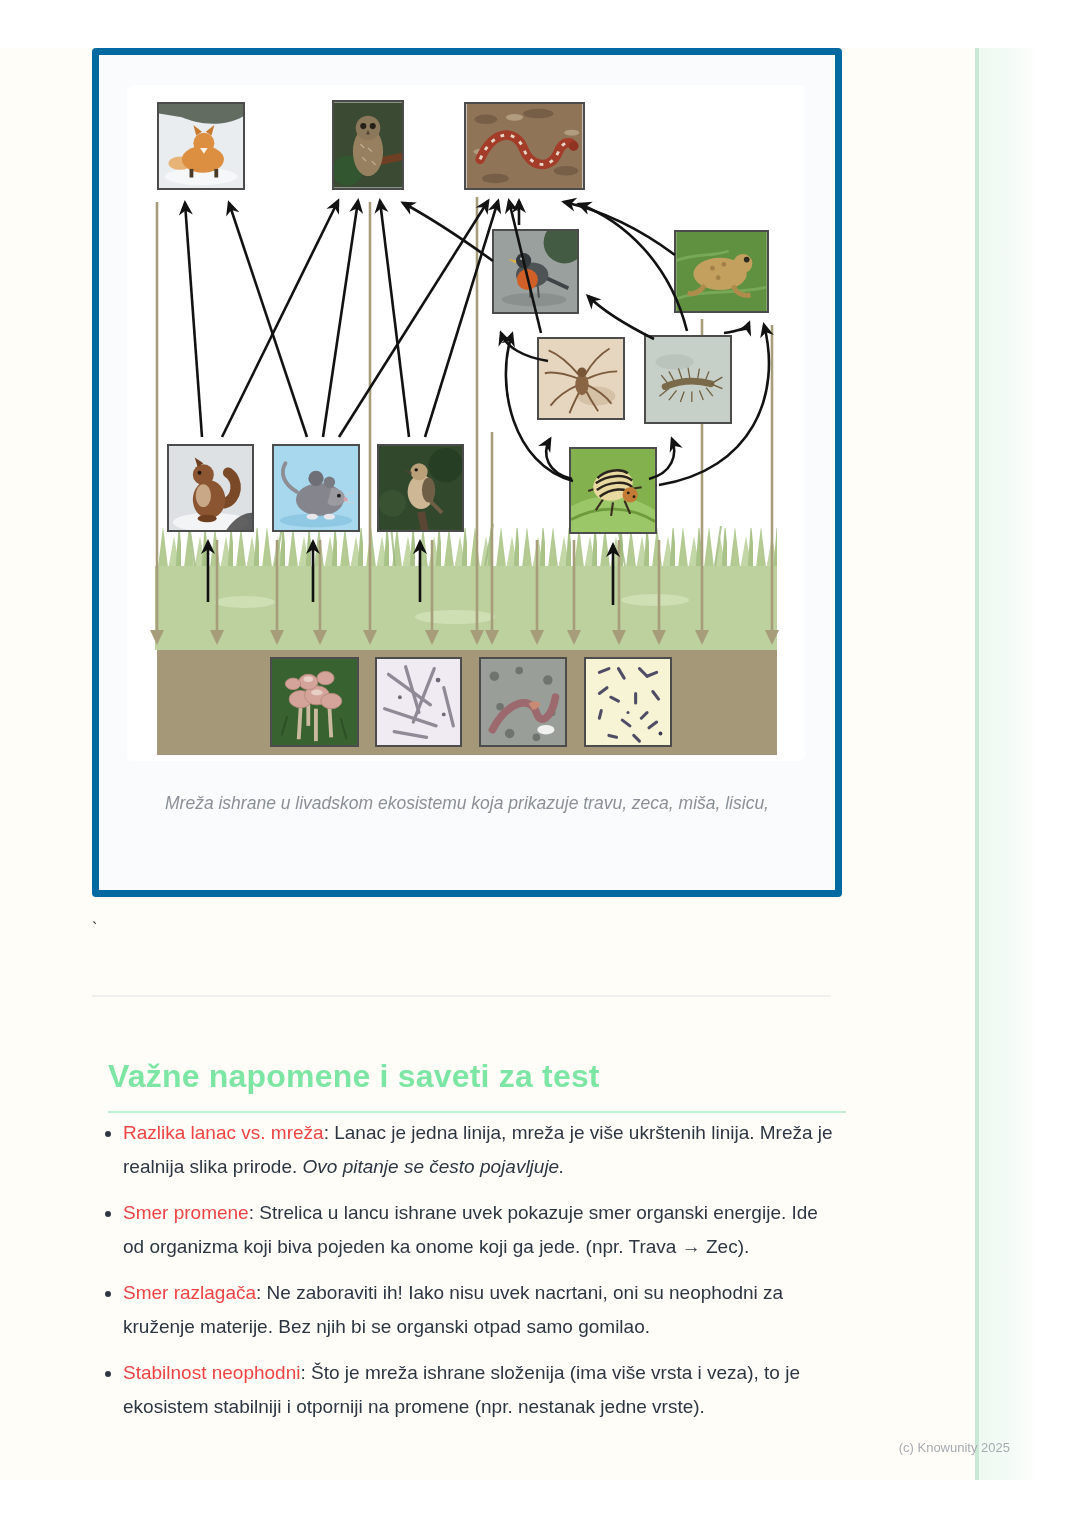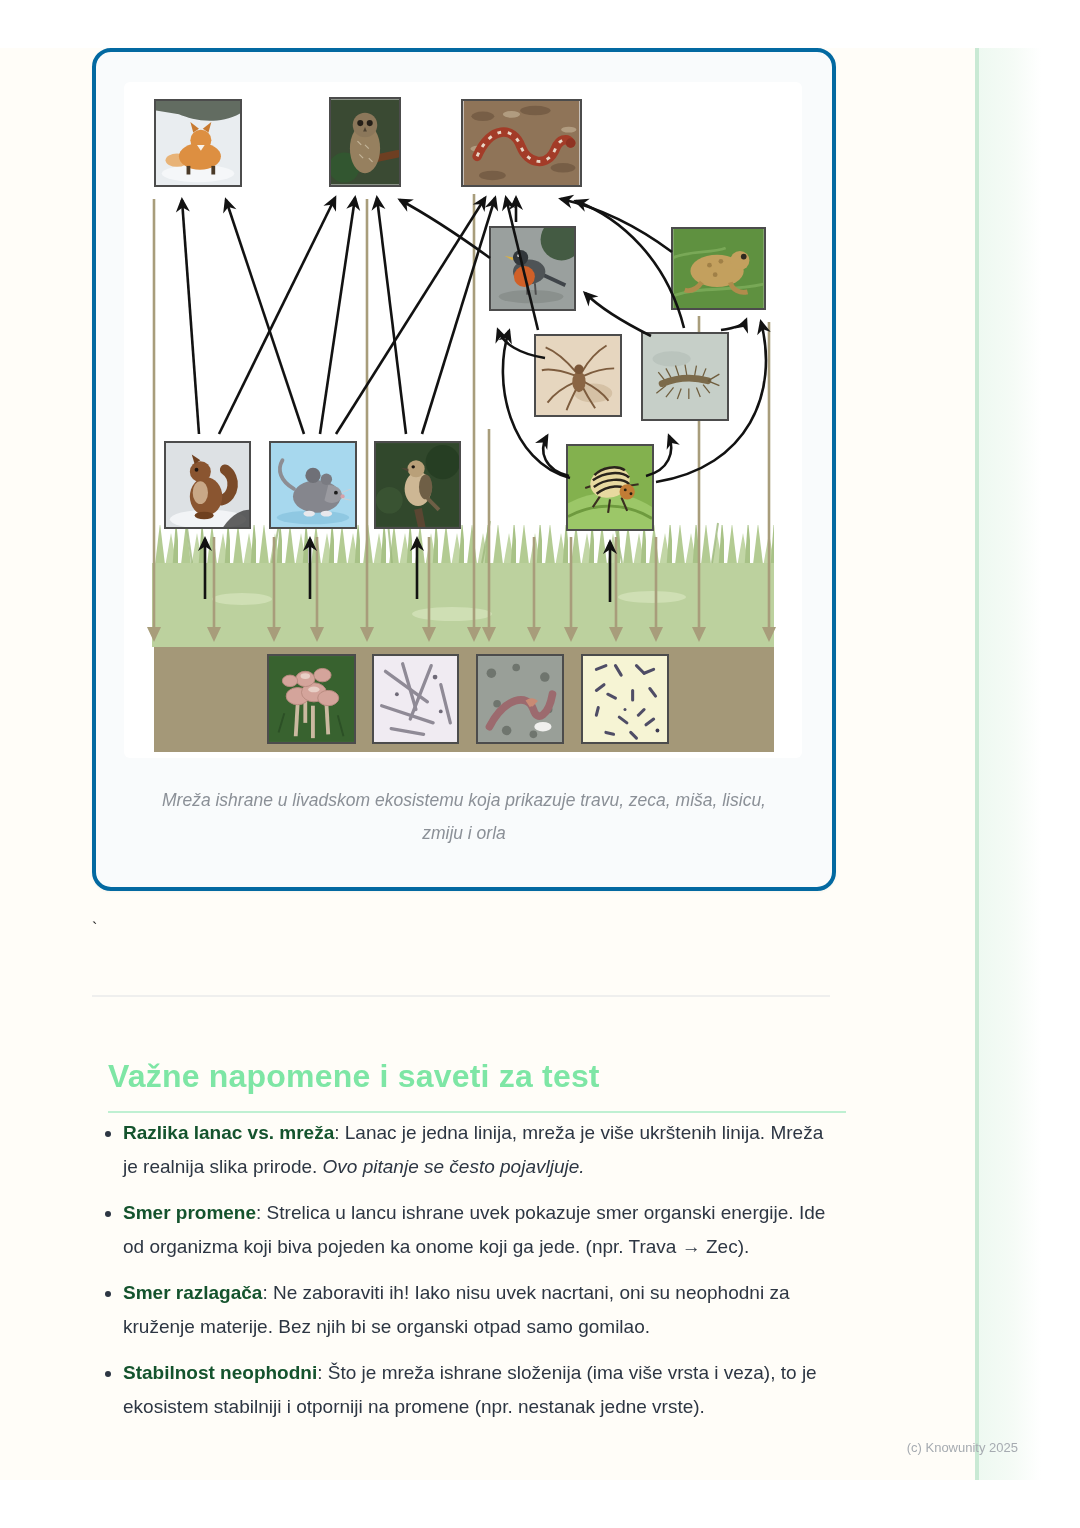--- a/index.html
+++ b/index.html
@@ -7,21 +7,21 @@
     width:1080px;height:1528px;position:relative;background:#ffffff;
     font-family:"Liberation Sans", sans-serif;overflow:hidden;
   }
   .sheet-bg{position:absolute;left:0;top:48px;width:976px;height:1432px;background:#fffdf8;}
   .edge-stripe{position:absolute;left:975px;top:48px;width:4px;height:1432px;background:#c9e9d4;}
   .edge-band{position:absolute;left:979px;top:48px;width:62px;height:1432px;
     background:linear-gradient(to right,#eef9f1 0%,#f5fbf6 55%,rgba(255,255,255,0) 100%);}
 
   
   .card{position:absolute;left:92px;top:48px;width:736px;height:835px;background:#f9fbfc;
-    border:4px solid #0369a1;border-radius:19px;box-shadow:0 1px 3px rgba(40,80,60,.05);}
+    border:7px solid #0369a1;border-radius:4px;box-shadow:0 1px 3px rgba(40,80,60,.05);}
   .diagram{position:absolute;left:28px;top:30px;width:678px;height:676px;background:#ffffff;
     border-radius:6px;}
 
   .tile{position:absolute;border:2px solid #4c4c4c;box-sizing:border-box;overflow:hidden;background:#ddd;z-index:3;}
   .tile svg{display:block;width:100%;height:100%;}
 
   .grass-band{position:absolute;left:28px;top:437px;width:622px;height:128px;z-index:1;}
   .soil-band{position:absolute;left:30px;top:565px;width:620px;height:105px;background:#a49878;z-index:1;}
 
   svg.arrow-layer{position:absolute;left:0;top:0;width:678px;height:676px;pointer-events:none;}
@@ -38,24 +38,24 @@
 
   .divider{position:absolute;left:92px;top:995px;width:738px;border-top:2px solid #efefee;}
 
   .section-heading{position:absolute;left:92px;top:1038px;width:738px;margin:16px;
     font-size:32px;font-weight:bold;color:#7ee6a5;line-height:44px;
     border-bottom:2px solid #bff0d2;padding-bottom:13px;letter-spacing:.2px;}
 
   .notes{position:absolute;left:92px;top:1116px;width:742px;}
   .notes ul{margin:0;padding-left:31px;}
   .notes li{font-size:19px;line-height:33.5px;color:#2d3643;margin-bottom:13px;}
-  .notes .term{font-weight:bold;color:#14532d;}
+  .notes .term{font-weight:normal;color:#ef4444;}
   .notes .it{font-style:italic;text-align:right;}
 
-  .footer{position:absolute;top:1440px;right:62px;font-size:13px;color:#a6abb1;z-index:5;}
+  .footer{position:absolute;top:1440px;right:70px;font-size:13px;color:#a6abb1;z-index:5;}
 </style>
 </head>
 <body>
 
 <div class="sheet-bg"></div>
 <div class="edge-stripe"></div>
 <div class="edge-band"></div>
 
 <div class="card">
   <div class="diagram">
@@ -436,21 +436,20 @@
         <path d="M81,517 L81,457" class="food-arrow" marker-end="url(#mb)"></path>
         <path d="M186,517 L186,457" class="food-arrow" marker-end="url(#mb)"></path>
         <path d="M293,517 L293,457" class="food-arrow" marker-end="url(#mb)"></path>
         <path d="M486,520 L486,460" class="food-arrow" marker-end="url(#mb)"></path>
       </svg>
 
   </div>
 
   <div class="caption">
     <span>Mreža ishrane u livadskom ekosistemu koja prikazuje travu, zeca, miša, lisicu,</span>
-    <span>zmiju i orla</span>
   </div>
 </div>
 
 <div class="stray">`</div>
 
 <div class="divider"></div>
 
 <h1 class="section-heading">Važne napomene i saveti za test</h1>
 
 <div class="notes">

